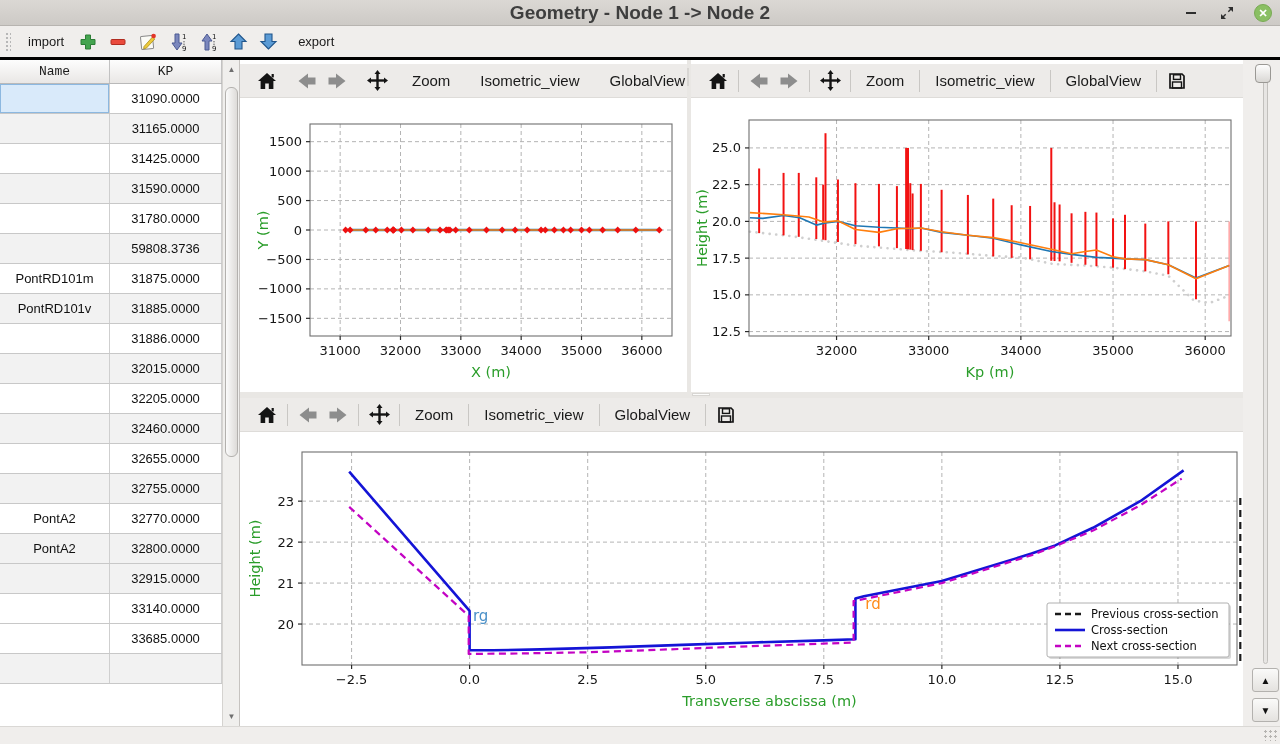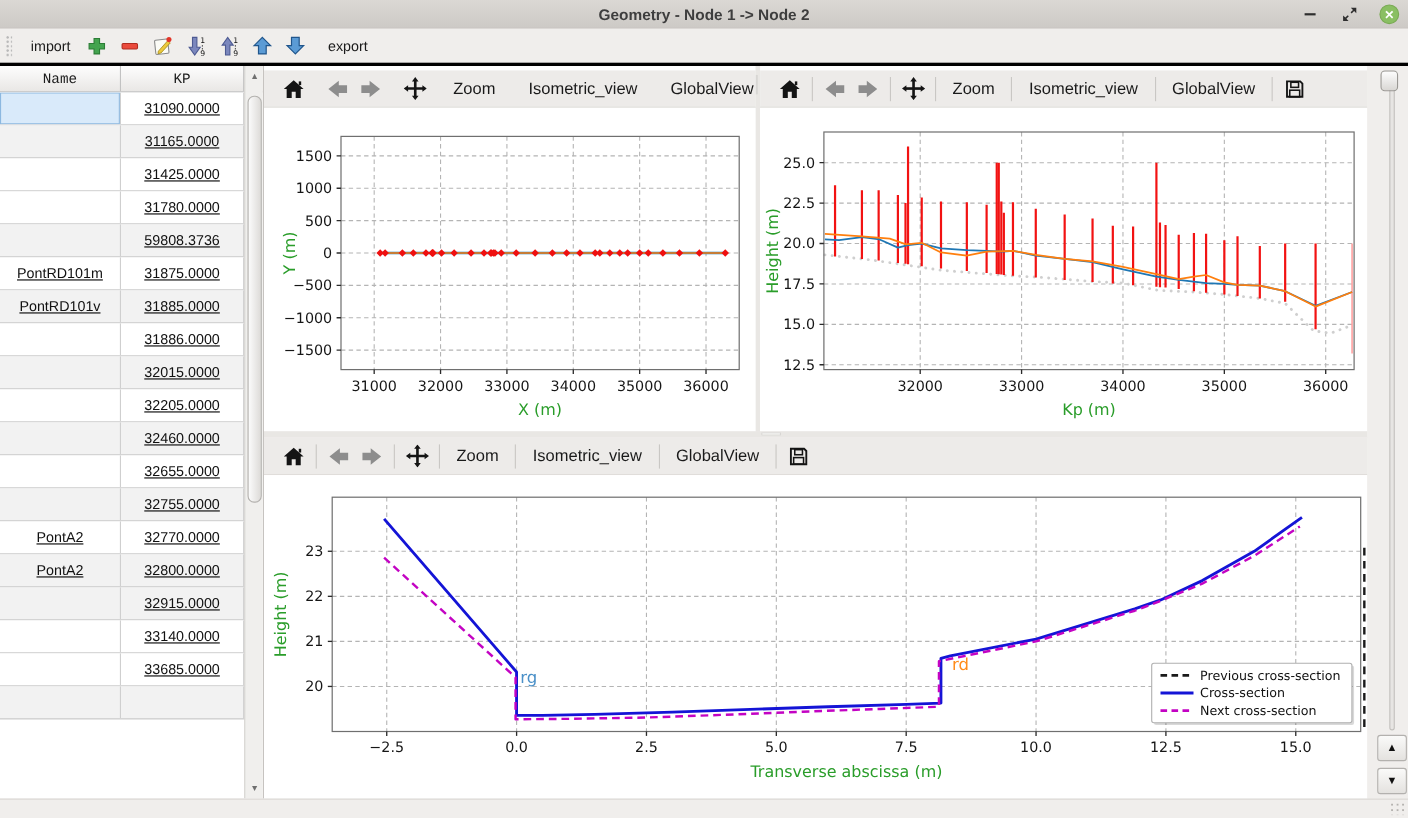--- a/index.html
+++ b/index.html
@@ -4,21 +4,21 @@
 <style>
   * { margin:0; padding:0; box-sizing:border-box; }
   html,body { width:1280px; height:744px; overflow:hidden;
     font-family:"Liberation Sans", sans-serif; background:#efedeb; }
   .window { position:relative; width:1280px; height:744px; background:#efedeb; }
 
   
   .titlebar { position:absolute; left:0; top:0; width:1280px; height:26px;
     background:linear-gradient(#dbd8d4,#cdcac6); border-bottom:1px solid #b7b4b0;
     display:flex; align-items:center; justify-content:center; }
-  .titlebar .title { font-size:14px; font-weight:bold; color:#3e3e3e; }
+  .titlebar .title { font-size:19px; font-weight:bold; color:#3e3e3e; }
   .win-controls { position:absolute; right:8px; top:0; height:26px; display:flex; align-items:center; gap:18px; }
   .wc-btn { width:18px; height:18px; display:flex; align-items:center; justify-content:center; cursor:default; }
   .wc-min { width:10px; height:2px; background:#2e2e2e; }
   .wc-close { width:18px; height:18px; border-radius:50%; background:#8abf63; border:1px solid #79aa54;
     color:#fff; font-size:11px; font-weight:bold; display:flex; align-items:center; justify-content:center; }
 
   
   .toolbar { position:absolute; left:0; top:26px; width:1280px; height:34px;
     background:#f0eeec; border-bottom:3px solid #000000; display:flex; align-items:center; }
   .drag-handle { width:6px; height:20px; margin:0 8px 0 5px;
@@ -28,21 +28,21 @@
 
   
   .left-panel { position:absolute; left:0; top:60px; width:240px; height:666px;
     background:#fff; border-right:1px solid #c6c3c0; overflow:hidden; }
   .grid-header { display:flex; height:24px; border-bottom:1px solid #b9b9b9;
     background:linear-gradient(#fdfdfd,#e9e7e5);font-family:Liberation Mono, monospace; }
   .grid-header .hcell { font-size:13px; color:#1c1c1c; display:flex; align-items:center; justify-content:center; }
   .hcell.c-name { width:110px; border-right:1px solid #c2c2c2; }
   .hcell.c-kp { width:112px; border-right:1px solid #c2c2c2; }
   .grid-body { position:absolute; left:0; top:24px; width:223px; height:642px; overflow:hidden; }
-  .trow { display:flex; height:30px; border-bottom:1px solid #c8c8c8; background:#fff;text-decoration:underline; }
+  .trow { display:flex; height:30px; border-bottom:1px solid #c8c8c8; background:#fff; }
   .trow.alt { background:#f2f2f2; }
   .tcell { font-size:13px; color:#111; display:flex; align-items:center; justify-content:center; }
   .tcell.c-name { width:110px; border-right:1px solid #cfcfcf; }
   .tcell.c-kp { width:112px; border-right:1px solid #cfcfcf; }
   .tcell.selected { background:#d9eafa; box-shadow:inset 0 0 0 1px #8cb8e0; }
   
   .tbl-scroll { position:absolute; right:0; top:0; width:17px; height:666px; background:#f0efed; border-left:1px solid #d5d3d0; }
   .sc-btn { position:absolute; left:1px; width:15px; height:16px; display:flex; align-items:center; justify-content:center;
     color:#6f6f6f; font-size:8px; }
   .sc-thumb { position:absolute; left:2px; width:13px; border:1px solid #b3b1ae; border-radius:6px;
@@ -163,20 +163,24 @@
           <div class="tcell c-name selected"></div>
           <div class="tcell c-kp">31090.0000</div>
         </div>
         <div class="trow alt">
           <div class="tcell c-name"></div>
           <div class="tcell c-kp">31165.0000</div>
         </div>
         <div class="trow">
           <div class="tcell c-name"></div>
           <div class="tcell c-kp">31425.0000</div>
+        </div>
+        <div class="trow alt">
+          <div class="tcell c-name"></div>
+          <div class="tcell c-kp">31590.0000</div>
         </div>
         <div class="trow">
           <div class="tcell c-name"></div>
           <div class="tcell c-kp">31780.0000</div>
         </div>
         <div class="trow alt">
           <div class="tcell c-name"></div>
           <div class="tcell c-kp">59808.3736</div>
         </div>
         <div class="trow">

